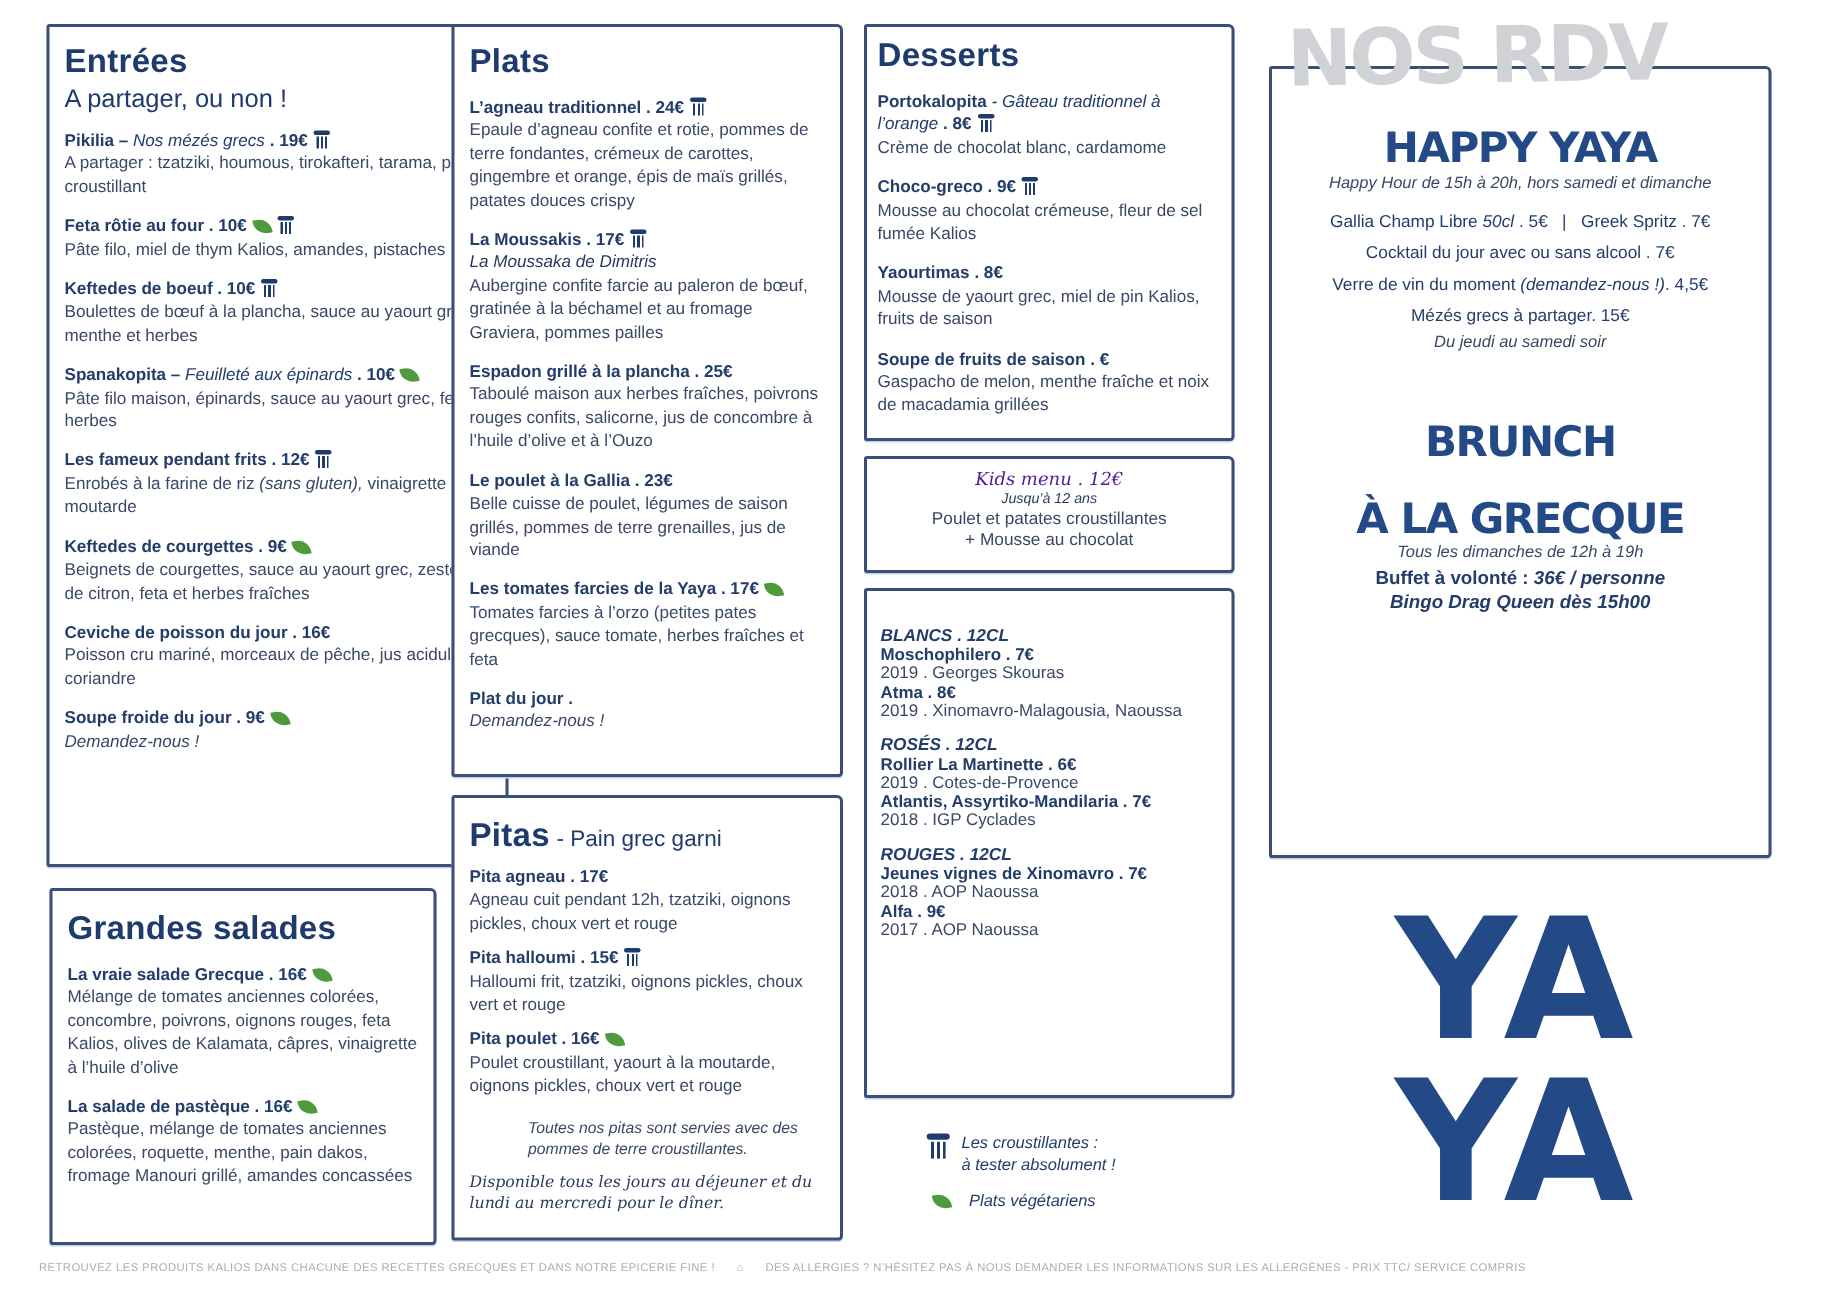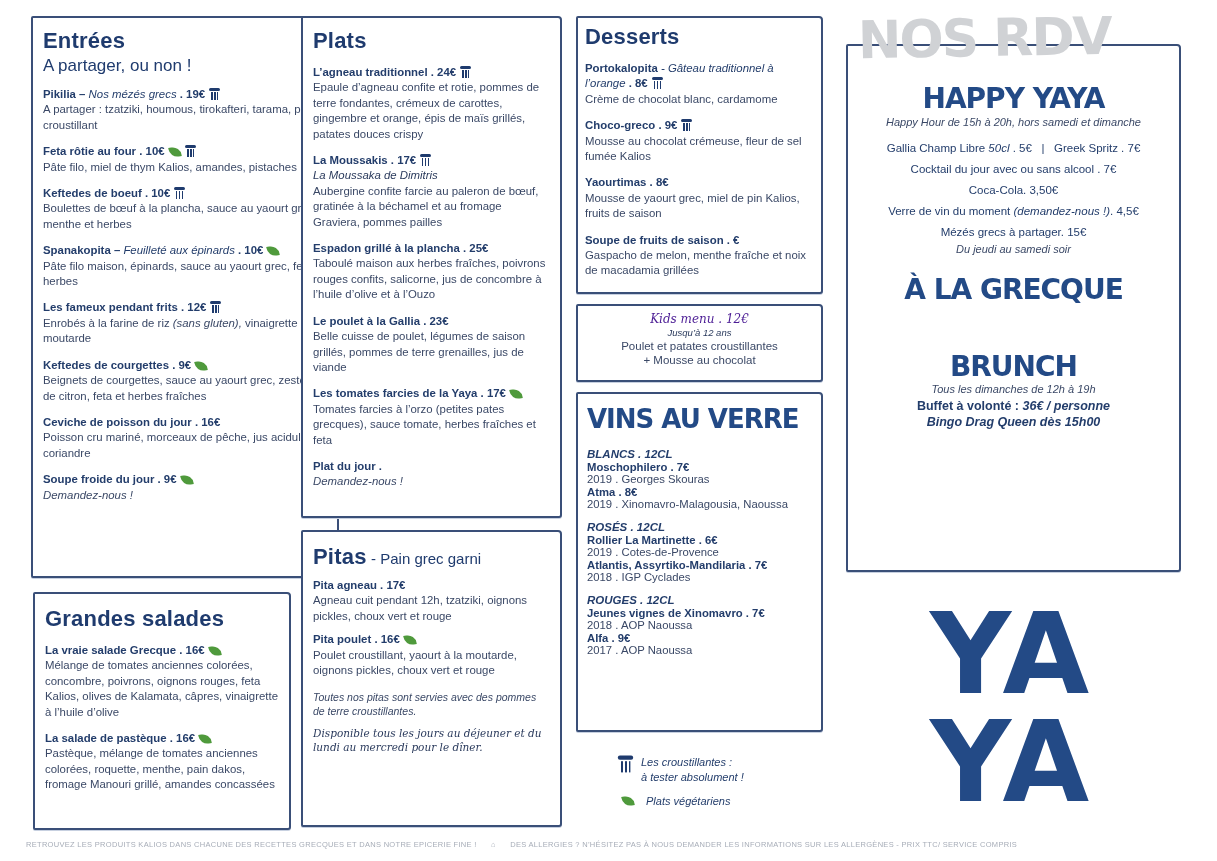--- a/index.html
+++ b/index.html
@@ -125,25 +125,29 @@
   <div>
     <span class="sec-title">Pitas</span>
     <span class="sec-sub" style="font-size:15px;"> - Pain grec garni</span>
   </div>
   <div style="margin-top:0;">
       <div class="item" style="margin-top: 8px;">
         <div class="item-name"><span>Pita agneau</span><span> . 17€</span></div>
         <div class="item-desc"><span>Agneau cuit pendant 12h, tzatziki, oignons pickles, choux vert et rouge</span></div>
       </div>
       <div class="item" style="margin-top: 8px;">
+        <div class="item-name"><span>Pita halloumi</span><span> . 15€</span><span class="icon column-ico"></span></div>
+        <div class="item-desc"><span>Halloumi frit, tzatziki, oignons pickles, choux vert et rouge</span></div>
+      </div>
+      <div class="item" style="margin-top: 8px;">
         <div class="item-name"><span>Pita poulet</span><span> . 16€</span><span class="icon leaf"></span></div>
         <div class="item-desc"><span>Poulet croustillant, yaourt à la moutarde, oignons pickles, choux vert et rouge</span></div>
       </div>
     </div>
-  <div class="italic" style="font-size:10.5px;line-height:14px;margin-top:12px;color:#3a4866;">Toutes nos pitas sont servies avec des pommes de terre croustillantes.</div>
+  <div class="italic" style="font-size:10.5px;line-height:14px;margin-top:12px;color:#3a4866;margin-left:39px;">Toutes nos pitas sont servies avec des pommes de terre croustillantes.</div>
   <div class="script" style="font-size:10.5px;line-height:14px;margin-top:8px;">Disponible tous les jours au déjeuner et du lundi au mercredi pour le dîner.</div>
 </div>
 
 <div class="card" style="left:576px;top:16px;width:247px;height:278px;padding:6px 7px;">
   <div class="sec-title">Desserts</div>
   <div style="margin-top:0;">
       <div class="item">
         <div class="item-name"><span>Portokalopita</span><span style="font-style: italic; font-weight: normal;"> - Gâteau traditionnel à l’orange</span><span> . 8€</span><span class="icon column-ico"></span></div>
         <div class="item-desc"><span>Crème de chocolat blanc, cardamome</span></div>
       </div>
@@ -163,21 +167,20 @@
 </div>
 
 <div class="card center" style="left:576px;top:304px;width:247px;height:78px;padding:6px 6px;">
   <div class="script" style="font-size:12px;color:#4c1d95;">Kids menu . 12€</div>
   <div class="italic" style="font-size:9.5px;margin-top:1px;">Jusqu’à 12 ans</div>
   <div style="font-size:11.5px;margin-top:2px;color:#3a4866;">Poulet et patates croustillantes</div>
   <div style="font-size:11.5px;margin-top:2px;color:#3a4866;">+ Mousse au chocolat</div>
 </div>
 
 <div class="card" style="left:576px;top:392px;width:247px;height:340px;padding:10px 9px;">
-  <div class="brush" style="font-size:26px;">VINS AU VERRE</div>
   <div id="vins-groups" style="margin-top:14px;">
       <div>
         <span style="display: block; font-weight: bold; font-style: italic; font-size: 11.5px; color: rgb(35, 61, 107);">BLANCS . 12CL</span>
         <span style="display: block; font-weight: bold; font-size: 11.3px; color: rgb(35, 61, 107); margin-top: 1px;">Moschophilero . 7€</span>
         <span style="display: block; font-size: 11.3px; color: rgb(58, 72, 102);">2019 . Georges Skouras</span>
         <span style="display: block; font-weight: bold; font-size: 11.3px; color: rgb(35, 61, 107); margin-top: 1px;">Atma . 8€</span>
         <span style="display: block; font-size: 11.3px; color: rgb(58, 72, 102);">2019 . Xinomavro-Malagousia, Naoussa</span>
       </div>
       <div style="margin-top: 11px;">
         <span style="display: block; font-weight: bold; font-style: italic; font-size: 11.5px; color: rgb(35, 61, 107);">ROSÉS . 12CL</span>
@@ -209,29 +212,28 @@
     <span class="italic" style="font-size:11px;color:#233d6b;">Plats végétariens</span>
   </div>
 </div>
 
 <div class="card center" style="left:846px;top:44px;width:335px;height:528px;padding:36px 10px 10px;">
   <div class="brush" style="font-size:28px;">HAPPY YAYA</div>
   <div class="italic" style="font-size:11px;margin-top:1px;color:#3a4866;">Happy Hour de 15h à 20h, hors samedi et dimanche</div>
   <div id="happy-lines" style="margin-top:10px;">
       <div style="font-size: 11.5px; line-height: 21px; color: rgb(35, 61, 107); white-space: pre;"><span>Gallia Champ Libre </span><span class="italic">50cl</span><span> . 5€   |   Greek Spritz . 7€</span></div>
       <div style="font-size: 11.5px; line-height: 21px; color: rgb(35, 61, 107); white-space: pre;"><span>Cocktail du jour avec ou sans alcool . 7€</span></div>
-      <div style="font-size: 11.5px; line-height: 21px; color: rgb(35, 61, 107); white-space: pre;"><span>Coca-Cola. 3,50€</span></div>
       <div style="font-size: 11.5px; line-height: 21px; color: rgb(35, 61, 107); white-space: pre;"><span>Verre de vin du moment </span><span class="italic">(demandez-nous !)</span><span>. 4,5€</span></div>
       <div style="font-size: 11.5px; line-height: 21px; color: rgb(35, 61, 107); white-space: pre;"><span>Mézés grecs à partager. 15€</span></div>
     </div>
 
   <div class="italic" style="font-size:11px;color:#3a4866;">Du jeudi au samedi soir</div>
 
+  <div class="brush" style="font-size:28px;margin-top:44px;">BRUNCH</div>
   <div class="brush" style="font-size:28px;margin-top:18px;">À LA GRECQUE</div>
-  <div class="brush" style="font-size:28px;margin-top:44px;">BRUNCH</div>
   <div class="italic" style="font-size:11px;color:#3a4866;">Tous les dimanches de 12h à 19h</div>
   <div style="font-size:12.5px;font-weight:bold;margin-top:4px;color:#233d6b;">
     <span>Buffet à volonté : </span><i>36€ / personne</i>
   </div>
   <div class="italic" style="font-size:12.5px;font-weight:bold;margin-top:2px;color:#233d6b;">Bingo Drag Queen dès 15h00</div>
 </div>
 <div class="brush" style="position:absolute;left:858px;top:8px;font-size:52px;color:#d0d2d5;letter-spacing:-2px;line-height:60px;transform:rotate(-1deg);">NOS RDV</div>
 
 <div style="position:absolute;left:930px;top:600px;width:170px;height:230px;">
   <div class="brush" style="font-size:112px;line-height:108px;letter-spacing:2px;color:#234a86;">YA</div>

